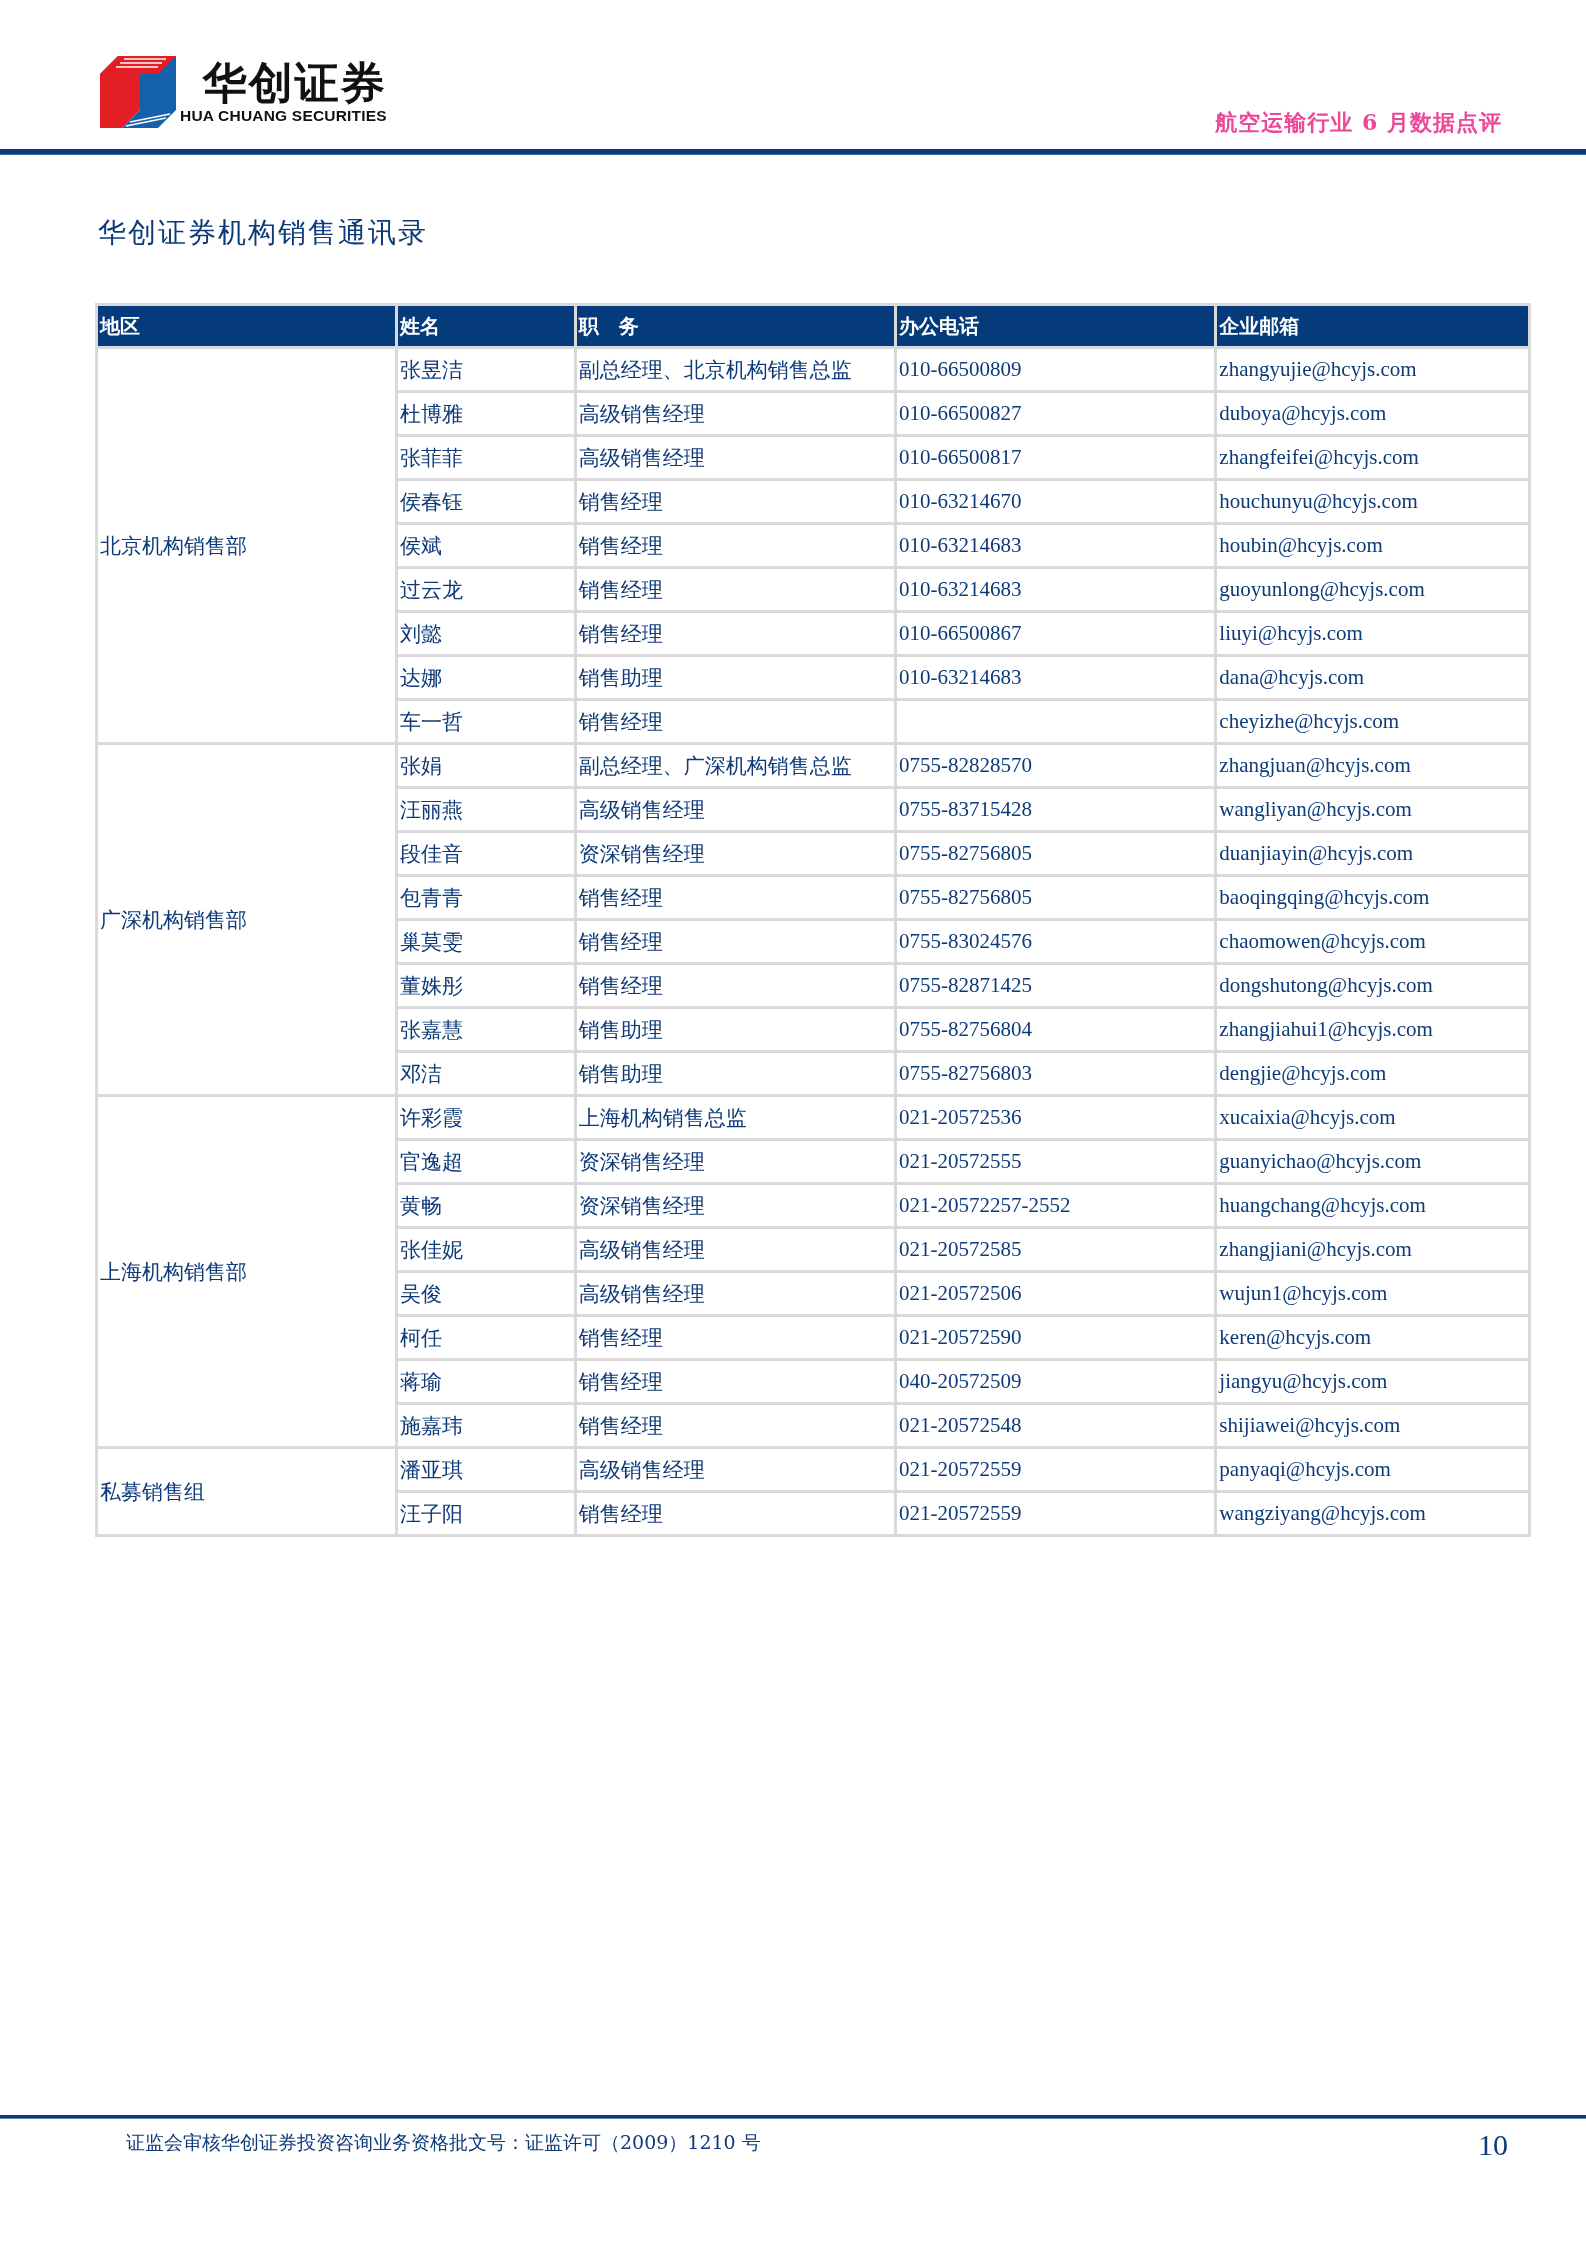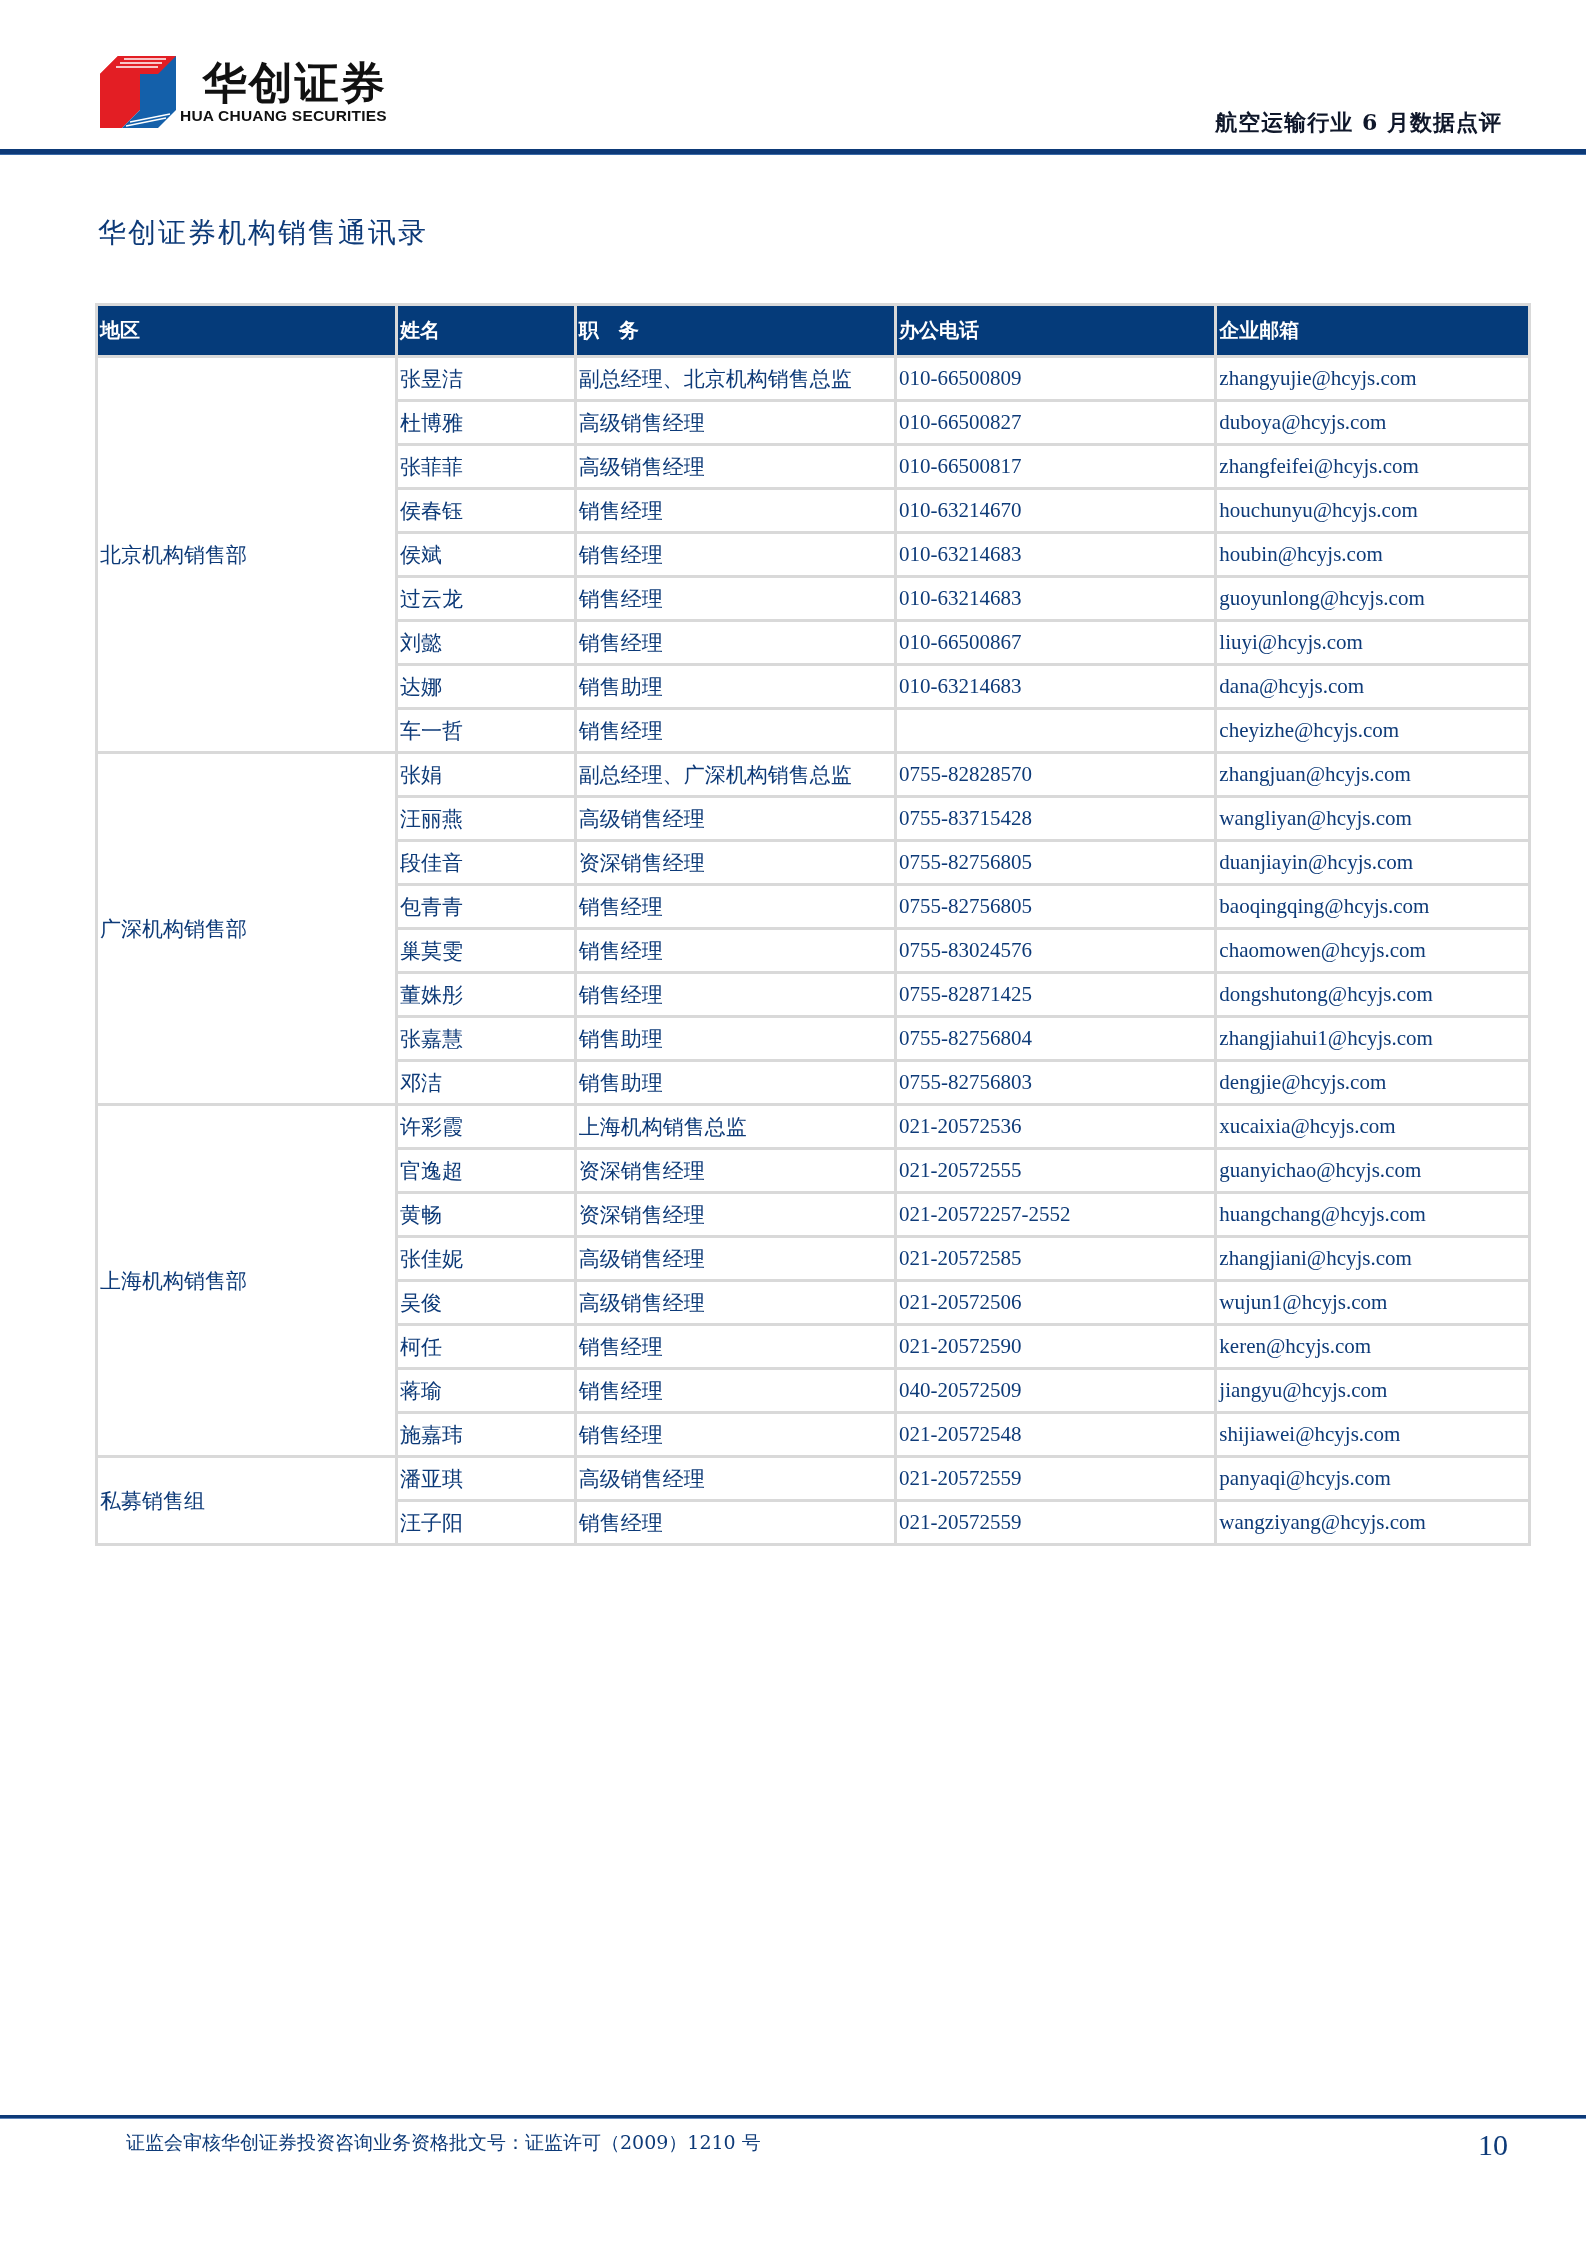--- a/index.html
+++ b/index.html
@@ -5,34 +5,34 @@
   html, body { margin:0; padding:0; }
   body {
     width:1586px; height:2244px; background:#ffffff; position:relative; overflow:hidden;
     font-family:"DejaVu Serif","Liberation Serif",serif; color:#0d3a78;
   }
   .logo { position:absolute; left:100px; top:56px; display:flex; align-items:center; }
   .logo-mark { width:76px; height:72px; position:relative; }
   .logo-text { margin-left:4px; display:flex; flex-direction:column;align-items:flex-end; }
   .logo-cn { font-family:"DejaVu Sans",sans-serif; font-weight:bold; font-size:44px; color:#111; letter-spacing:2px; line-height:48px; }
   .logo-en { font-family:"Liberation Sans",sans-serif; font-weight:bold; font-size:15.5px; color:#111; letter-spacing:0.2px; line-height:18px; }
-  .report-title { position:absolute; right:84px; top:108px; font-size:22px; font-weight:bold; color:#0f172a; letter-spacing:1px; }
+  .report-title { position:absolute; right:84px; top:108px; font-size:22px; font-weight:bold; color:#ec4899; letter-spacing:1px; }
   .header-rule { position:absolute; left:0; top:149px; width:1586px; height:5px; background:#0d3a78; border-bottom:1px solid #3a6aa8; }
   .page-heading { position:absolute; left:98px; top:214px; font-size:28px; color:#0d3a78; letter-spacing:2px; }
 
   table.contacts {
     position:absolute; left:95px; top:303px; width:1436px;
     border-collapse:separate; border-spacing:3px; background:#d9d9d9;
     table-layout:fixed;
   }
   table.contacts th, table.contacts td {
     height:41px; padding:0 0 0 2px; text-align:left; vertical-align:middle;
     font-size:21px; white-space:nowrap; overflow:hidden;
   }
-  table.contacts th { background:#053b7a; color:#ffffff; font-weight:bold; font-family:"DejaVu Sans",sans-serif; font-size:20px; height:49px; }
+  table.contacts th { background:#053b7a; color:#ffffff; font-weight:bold; font-family:"DejaVu Sans",sans-serif; font-size:20px; height:40px; }
   table.contacts td { background:#ffffff; color:#0d3a78; }
   td.num { font-family:"Liberation Serif",serif; font-size:22px; }
   td.region { vertical-align:middle; font-size:21px; }
 
   .footer-rule { position:absolute; left:0; top:2115px; width:1586px; height:3px; background:#0d3a78; border-bottom:1px solid #5f86bb; }
   .footer-text { position:absolute; left:98px; top:2130px; font-size:19px; color:#0d3a78;margin-left:28px; }
   .page-number { position:absolute; left:1478px; top:2128px; font-family:"Liberation Serif",serif; font-size:30px; color:#0d3a78; }
 </style>
 </head>
 <body>

